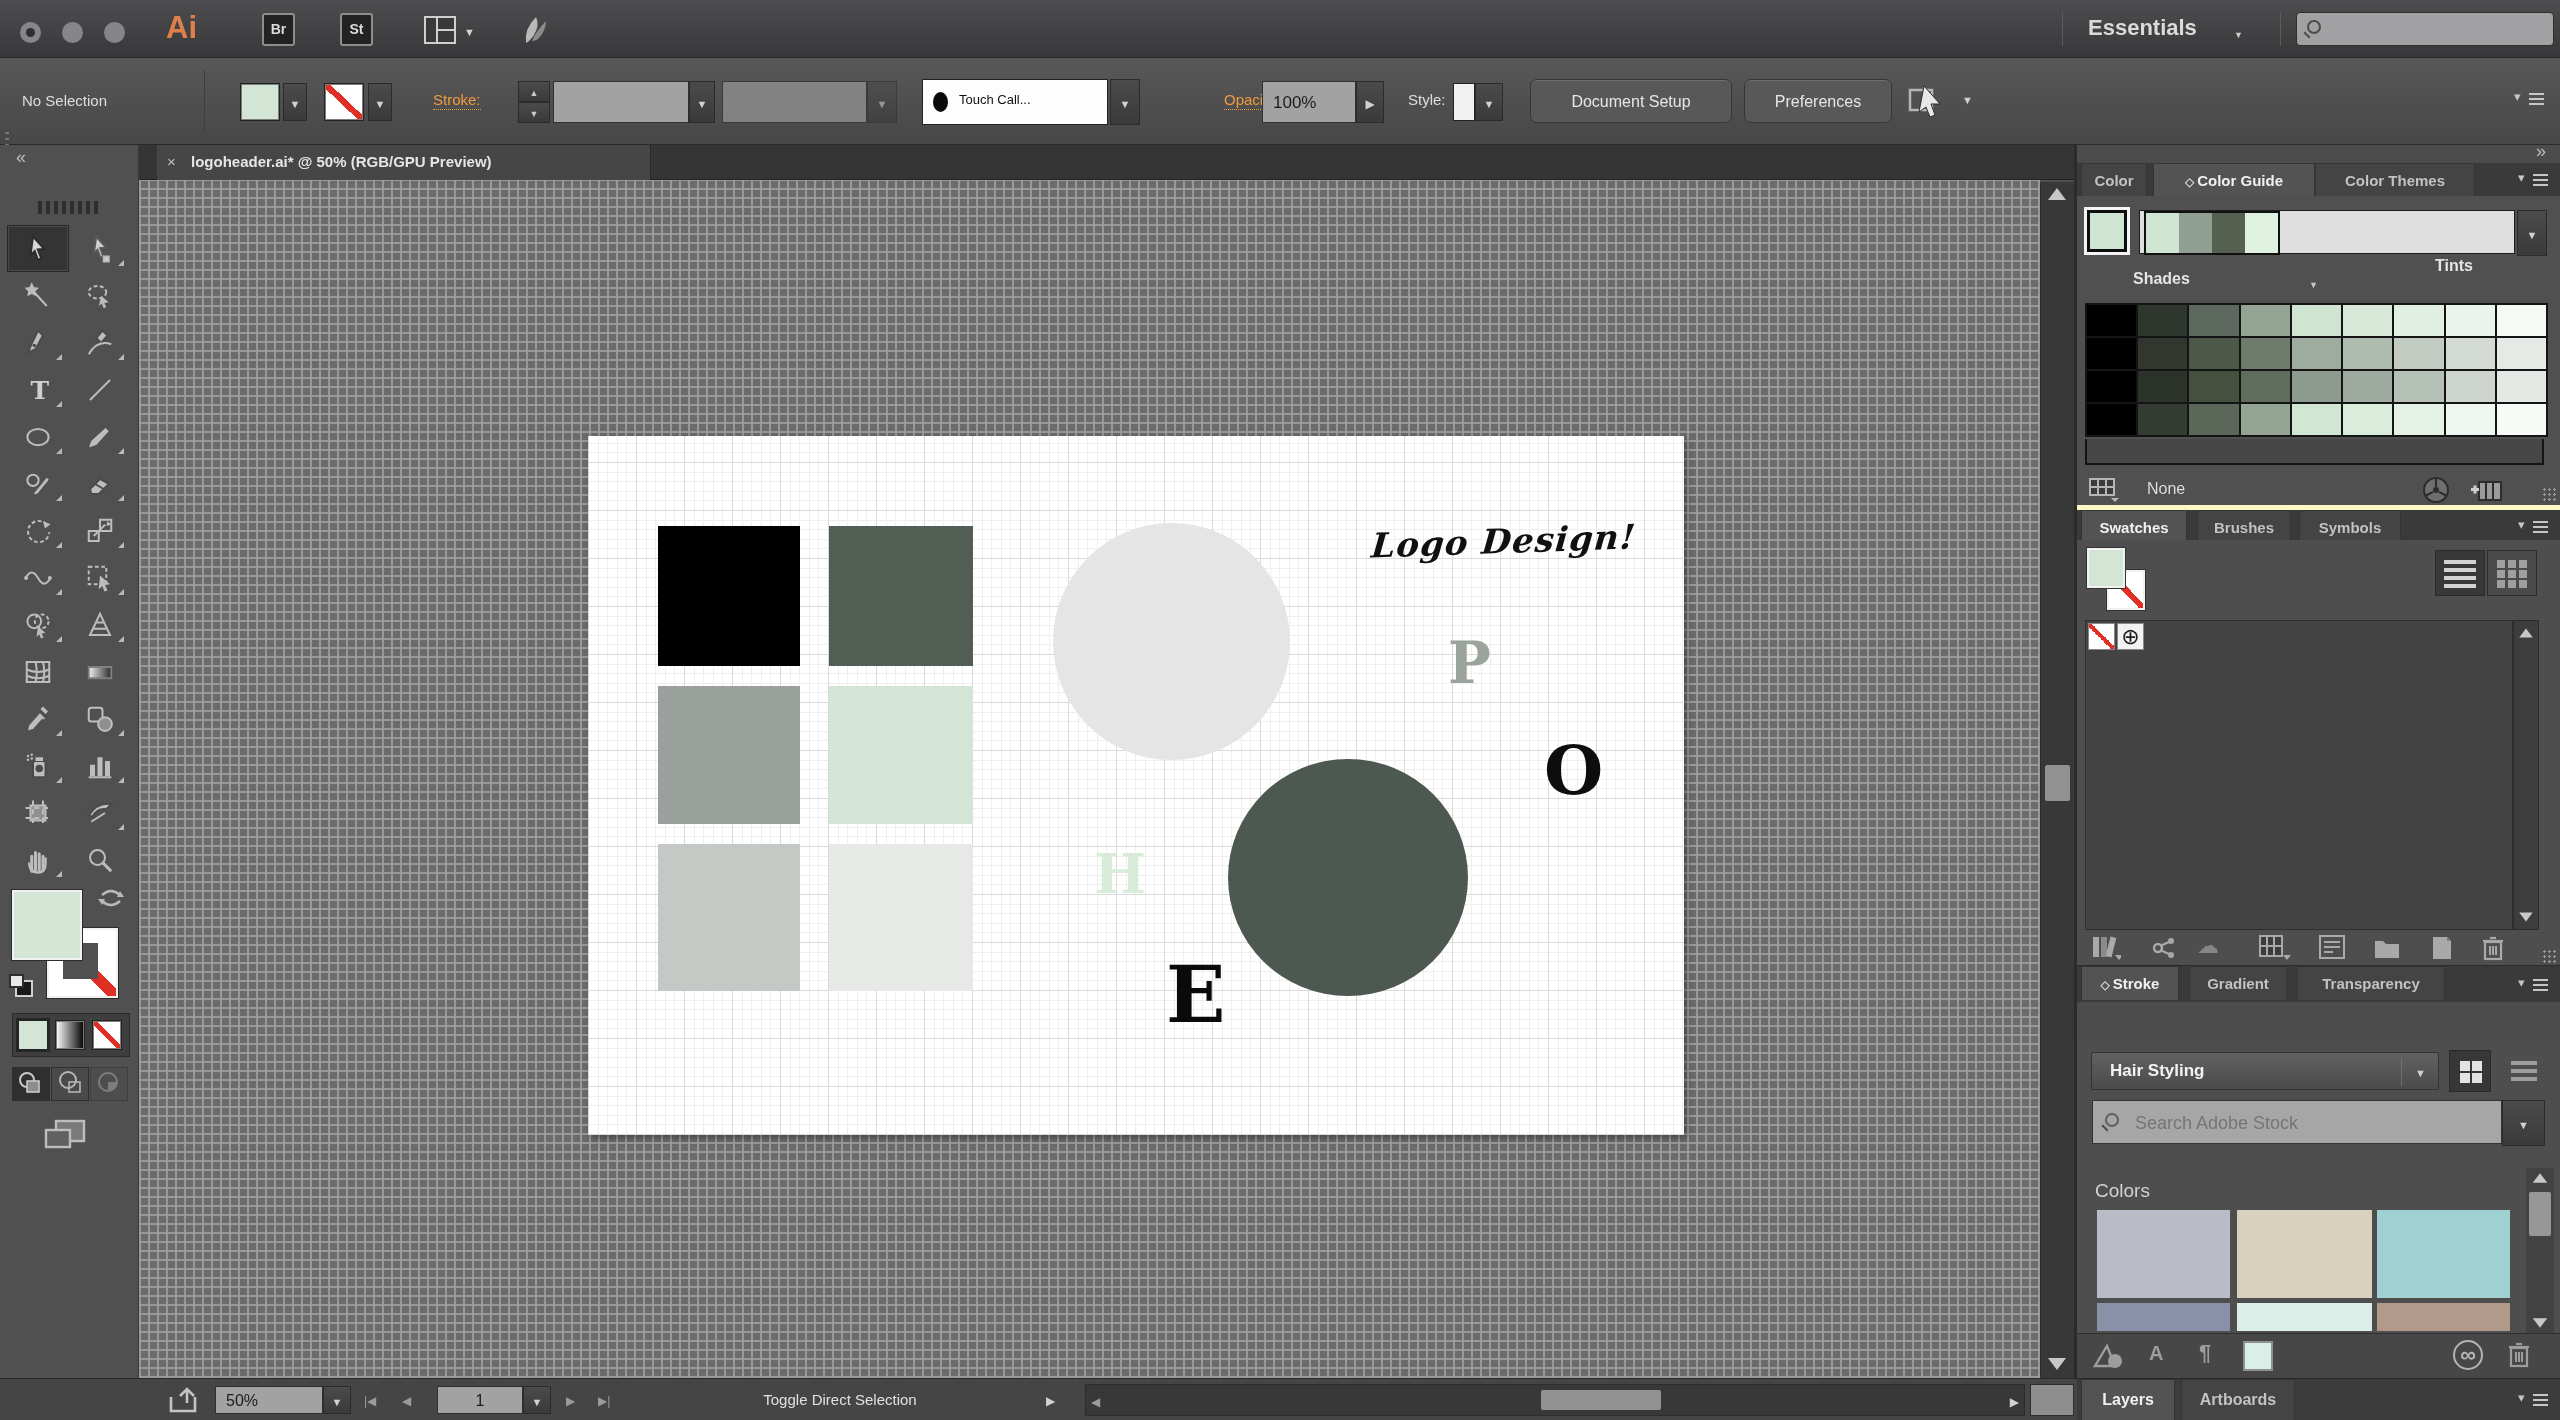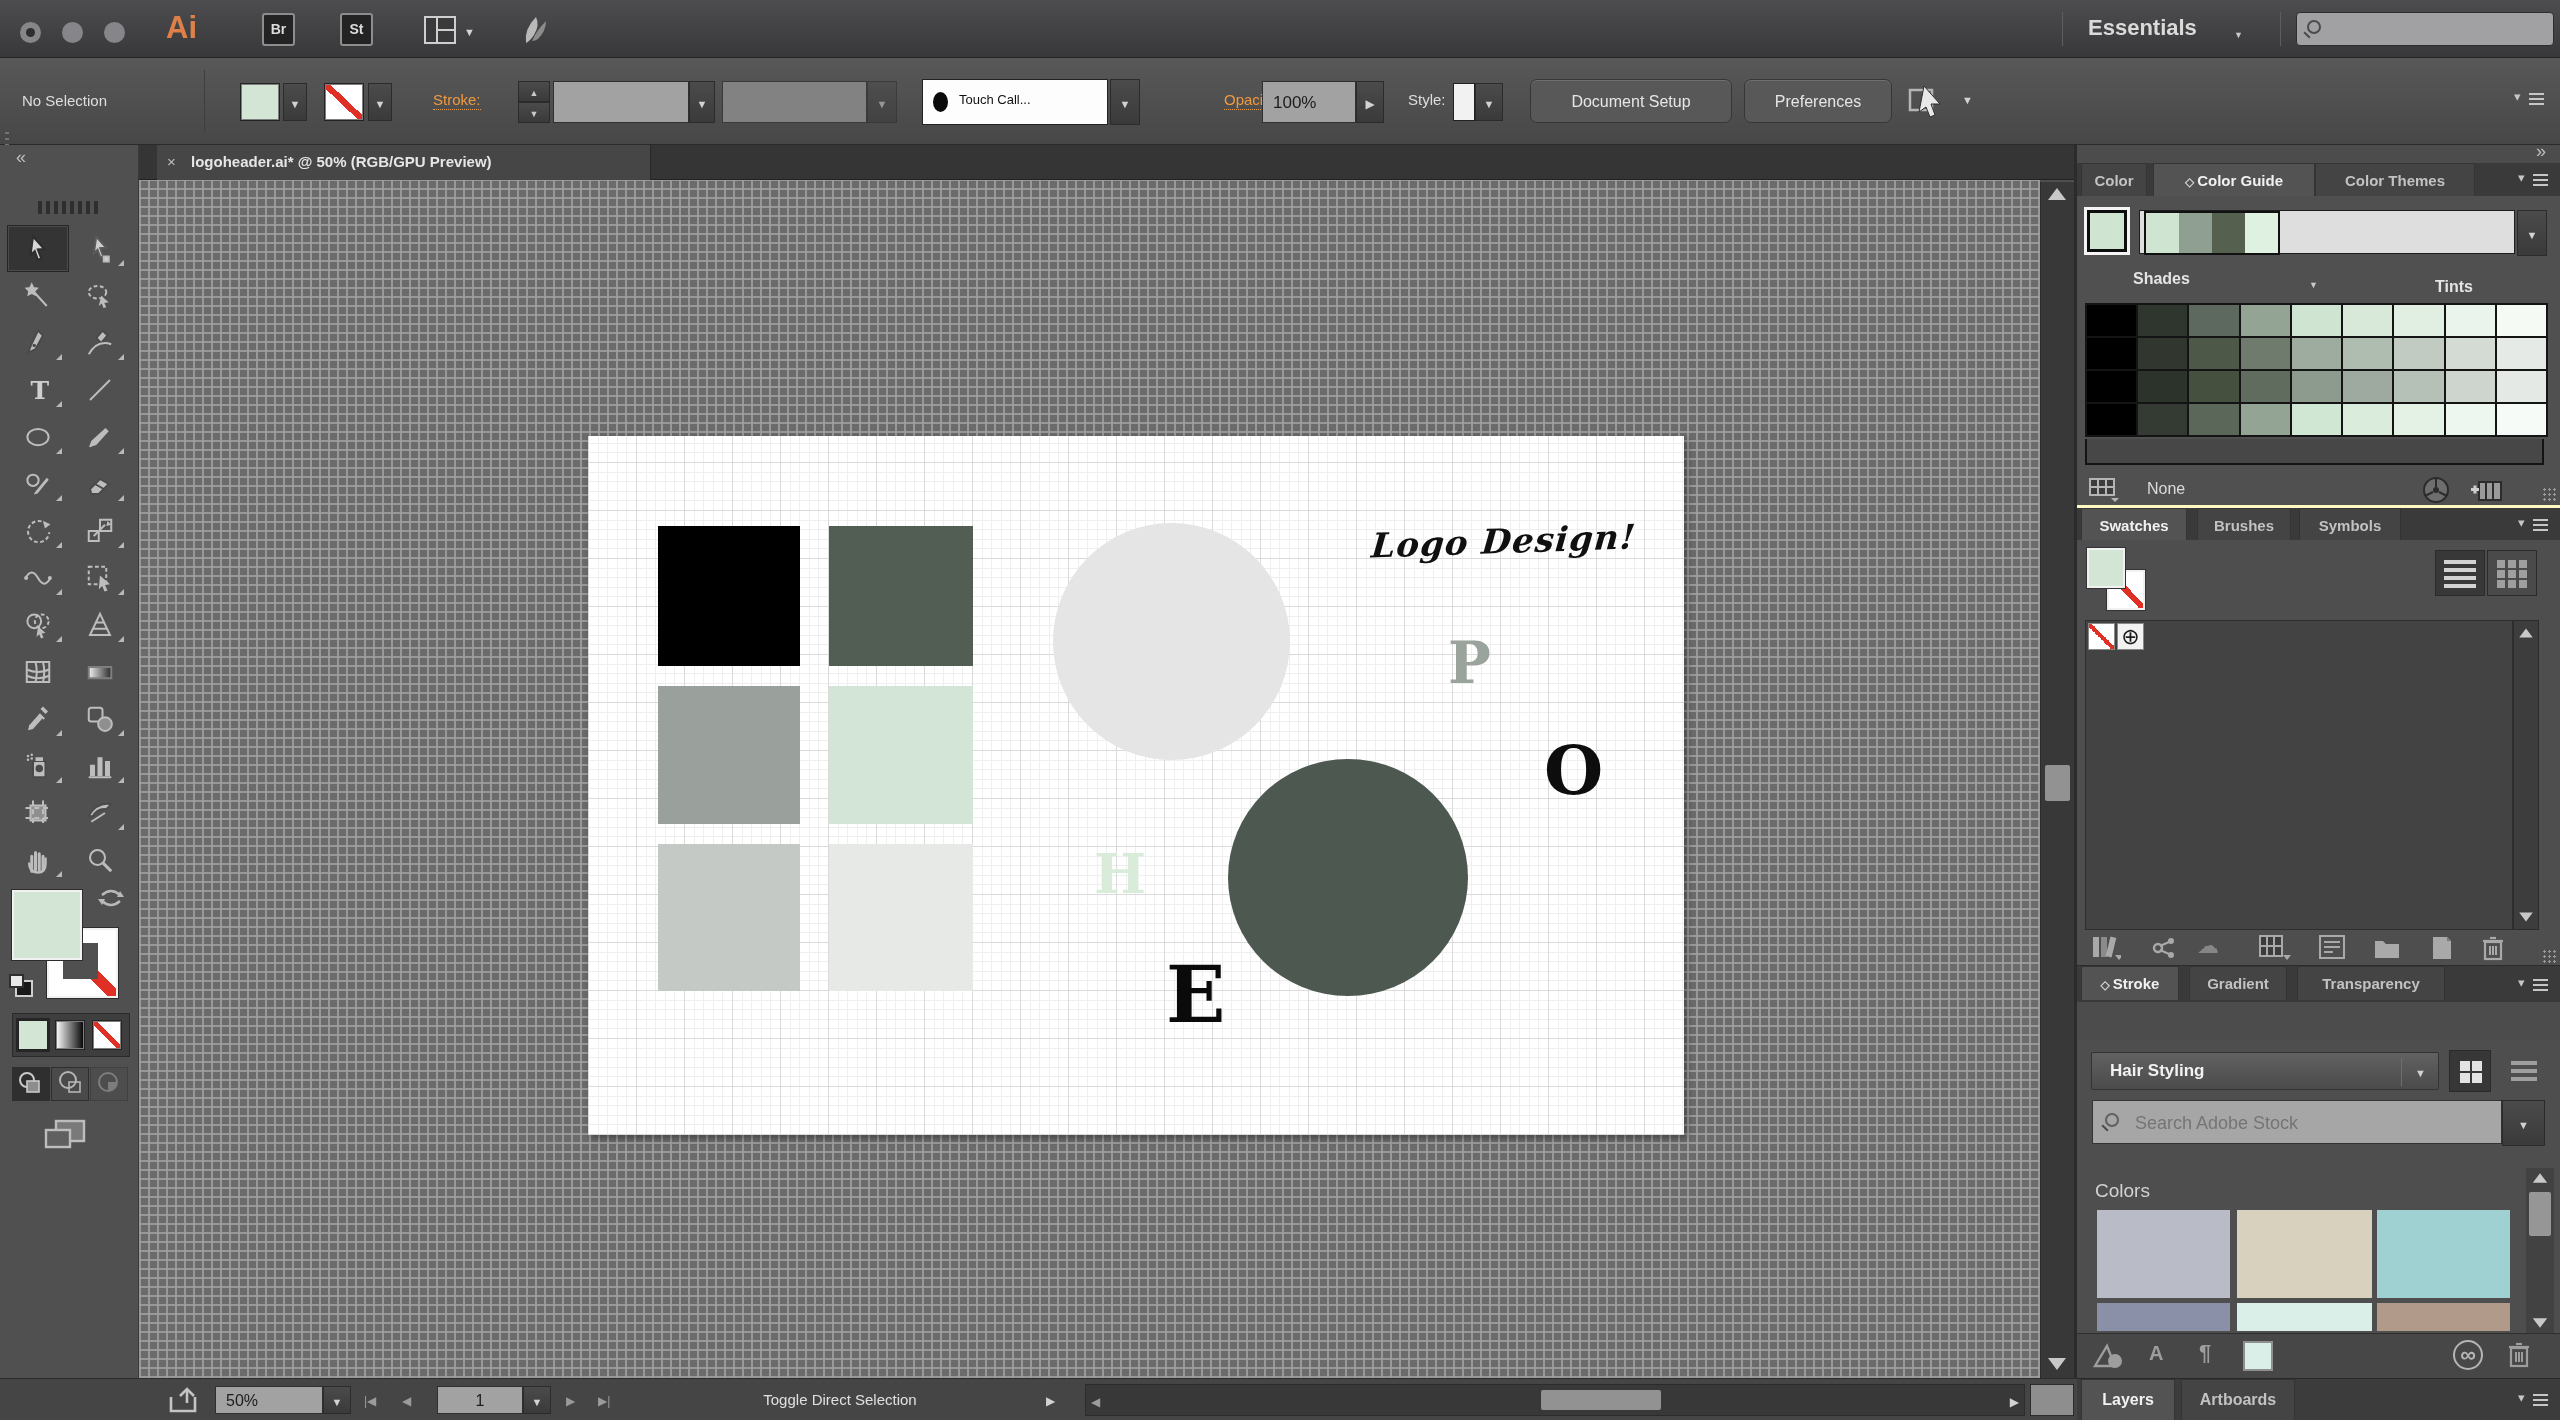--- a/index.html
+++ b/index.html
@@ -525,21 +525,21 @@
       <div id="cg-harmony" style="left:4px;top:0px;height:40px">
           <div style="width: 33px; height: 40px; background: rgb(207, 228, 209);"></div>
           <div style="width: 33px; height: 40px; background: rgb(143, 160, 146);"></div>
           <div style="width: 33px; height: 40px; background: rgb(85, 96, 79);"></div>
           <div style="width: 33px; height: 40px; background: rgb(223, 241, 225);"></div>
         </div>
     </div>
     <div class="a ddbtn" style="left:440px;top:14px;width:30px;height:46px"><span class="i-dn" style="line-height:46px"></span></div>
     <div class="a sb-label" style="left:56px;top:74px">Shades</div>
     <span class="a i-dn-s" style="left:232px;top:78px"></span>
-    <div class="a sb-label" style="left:358px;top:82px">Tints</div>
+    <div class="a sb-label" style="left:358px;top:61px">Tints</div>
     <div id="cg-grid" style="top:107px">
         <div style="background: rgb(0, 0, 0);"></div>
         <div style="background: rgb(47, 54, 46);"></div>
         <div style="background: rgb(93, 104, 94);"></div>
         <div style="background: rgb(147, 164, 149);"></div>
         <div style="background: rgb(207, 228, 209);"></div>
         <div style="background: rgb(216, 233, 218);"></div>
         <div style="background: rgb(225, 239, 227);"></div>
         <div style="background: rgb(235, 244, 236);"></div>
         <div style="background: rgb(245, 250, 245);"></div>
@@ -596,21 +596,21 @@
           <rect x="10" y="4" width="22" height="18" fill="#9a9a9a" stroke="#2c2c2c" stroke-width="2"></rect>
           <line x1="17" y1="4" x2="17" y2="22" stroke="#2c2c2c" stroke-width="2"></line>
           <line x1="24" y1="4" x2="24" y2="22" stroke="#2c2c2c" stroke-width="2"></line>
           <rect x="2" y="10" width="8" height="3" fill="#cfcfcf"></rect>
           <rect x="4.5" y="7.5" width="3" height="8" fill="#cfcfcf"></rect>
         </svg>
     </div>
     <div class="a gripdots" style="right:4px;bottom:4px"></div>
   </div>
 
-  <div class="a ptabrow" style="top:360px;height:35px;border-top:3px solid #fef9c3">
+  <div class="a ptabrow" style="top:360px;height:35px;border-top:5px solid #fef9c3">
     <div class="ptab act" style="left:4px;width:104px">Swatches</div>
     <div class="ptab" style="left:120px;width:92px">Brushes</div>
     <div class="ptab" style="left:222px;width:100px">Symbols</div>
     <div class="a pmi" style="right:10px;top:10px"></div>
   </div>
   <div class="a" style="top:395px;left:0;width:483px;height:425px;background:#4e4e4e">
     <div class="a none-slash" style="left:30px;top:30px;width:38px;height:40px;border:2px solid #f1f1f1;outline:1px solid #333"></div>
     <div class="a" id="sw-fill" style="left: 10px; top: 8px; width: 38px; height: 40px; border: 2px solid rgb(241, 241, 241); outline: rgb(51, 51, 51) solid 1px; background: rgb(211, 230, 213);"></div>
     <div class="a" style="left:358px;top:10px;width:50px;height:46px;background:#383838;border:1px solid #2b2b2b">
       <div style="margin:9px 8px;height:28px;background:repeating-linear-gradient(#d2d2d2 0 4px,transparent 4px 8px)"></div>

